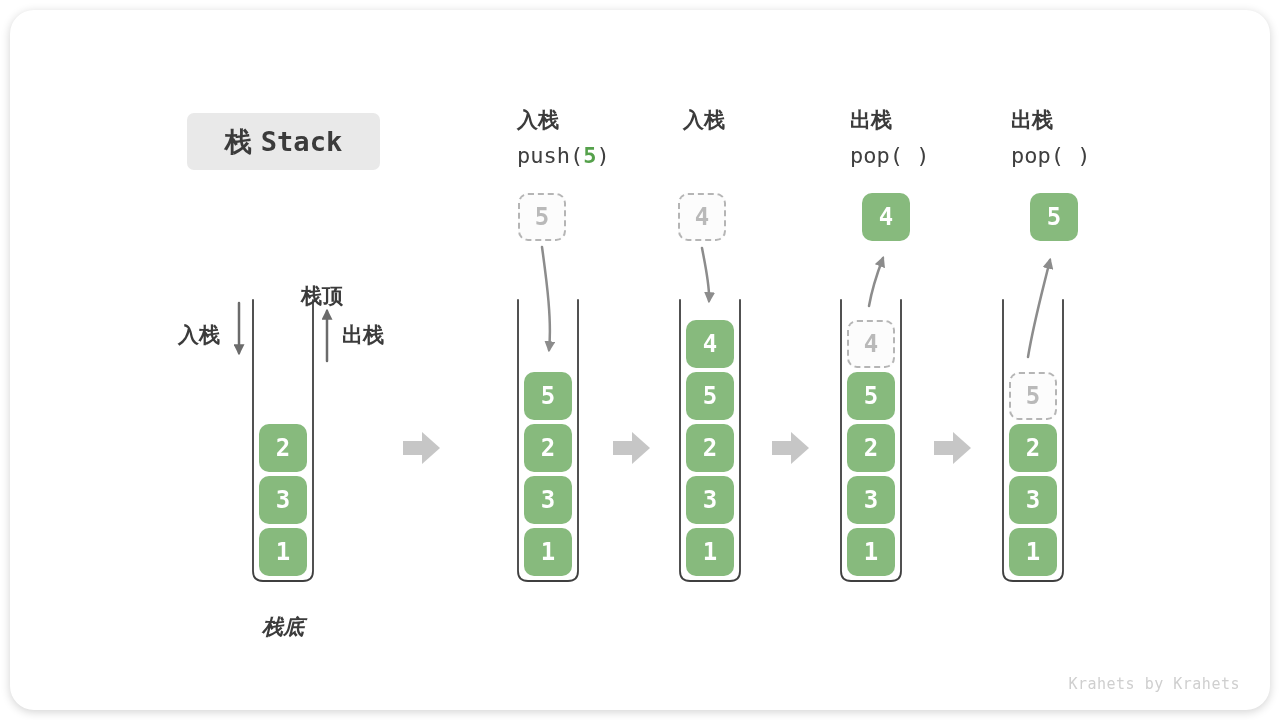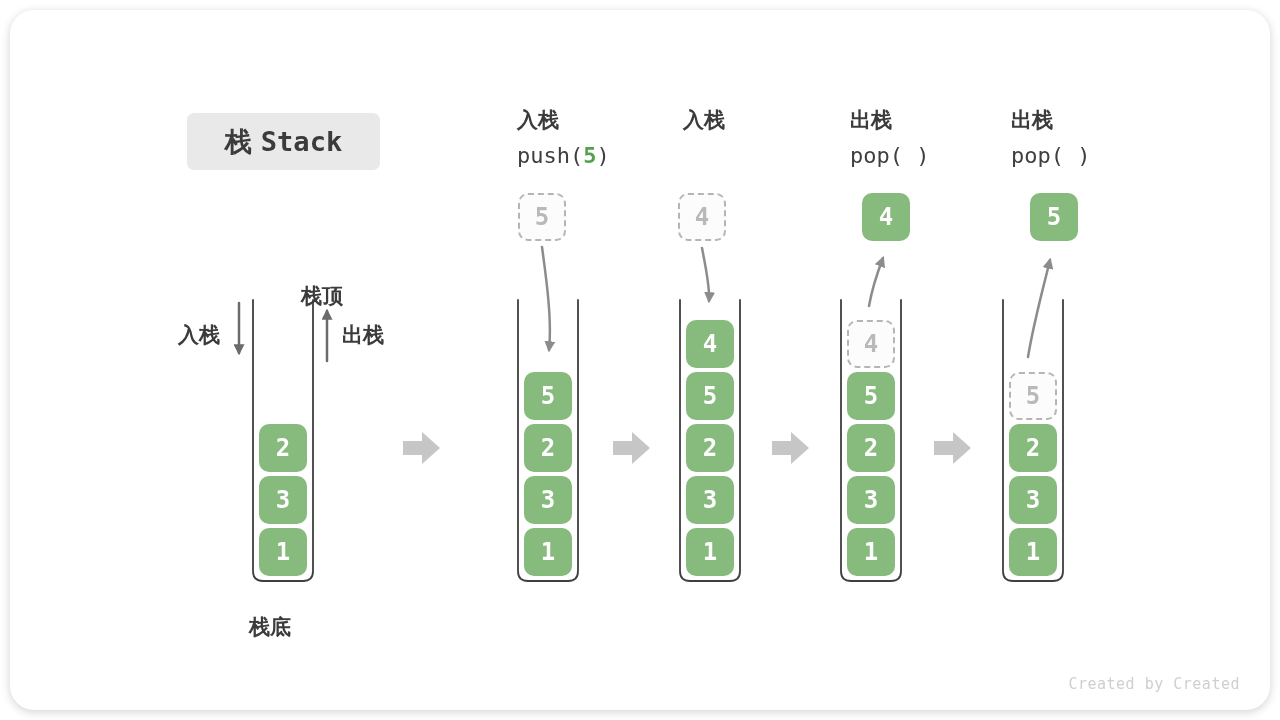--- a/index.html
+++ b/index.html
@@ -16,21 +16,21 @@
 
   .title-box{position:absolute;left:187px;top:113px;width:193px;height:57px;
     background:var(--titlebg);border-radius:7px;display:flex;align-items:center;
     justify-content:center;gap:9px;color:var(--dark);
     font:700 27px "DejaVu Sans Mono","Liberation Mono",monospace;}
   .zh{font-family:"DejaVu Sans","Liberation Sans",sans-serif;font-weight:700;}
 
   .side-label{position:absolute;font:700 21px "DejaVu Sans","Liberation Sans",sans-serif;
     color:var(--dark);}
   #stack-top-label{left:223px;top:258px;width:120px;text-align:right;margin-top:24px;}
-  #stack-bottom-label{left:210px;top:613px;width:120px;text-align:center;}
+  #stack-bottom-label{left:223px;top:613px;width:120px;text-align:center;font-style:italic;}
   #push-dir-label{left:148px;top:321px;width:72px;text-align:right;}
   #pop-dir-label{left:342px;top:321px;width:72px;text-align:left;}
 
   .op{position:absolute;top:106px;width:160px;}
   .op-zh{font:700 21px "DejaVu Sans","Liberation Sans",sans-serif;color:var(--dark);}
   .op-code{margin-top:9px;font:500 22px "DejaVu Sans Mono","Liberation Mono",monospace;
     color:#3F3F3F;white-space:pre;}
   .op-arg{color:var(--codegreen);font-weight:700;}
 
   .cell{position:absolute;width:48px;height:48px;border-radius:10px;box-sizing:border-box;
@@ -107,21 +107,21 @@
   </div>
   <div class="op" style="left:850px;">
     <div class="op-zh">出栈</div>
     <div class="op-code"><span>pop(</span><span class="op-arg"></span><span> )</span></div>
   </div>
   <div class="op" style="left:1011px;">
     <div class="op-zh">出栈</div>
     <div class="op-code"><span>pop(</span><span class="op-arg"></span><span> )</span></div>
   </div>
 
-  <div class="watermark">Created by Created</div>
+  <div class="watermark">Krahets by Krahets</div>
 <div class="cell solid" style="left: 259px; top: 424px;">2</div>
     <div class="cell solid" style="left: 259px; top: 476px;">3</div>
     <div class="cell solid" style="left: 259px; top: 528px;">1</div>
     <div class="cell solid" style="left: 524px; top: 372px;">5</div>
     <div class="cell solid" style="left: 524px; top: 424px;">2</div>
     <div class="cell solid" style="left: 524px; top: 476px;">3</div>
     <div class="cell solid" style="left: 524px; top: 528px;">1</div>
     <div class="cell dashed" style="left: 518px; top: 193px;">5</div>
     <div class="cell solid" style="left: 686px; top: 320px;">4</div>
     <div class="cell solid" style="left: 686px; top: 372px;">5</div>

